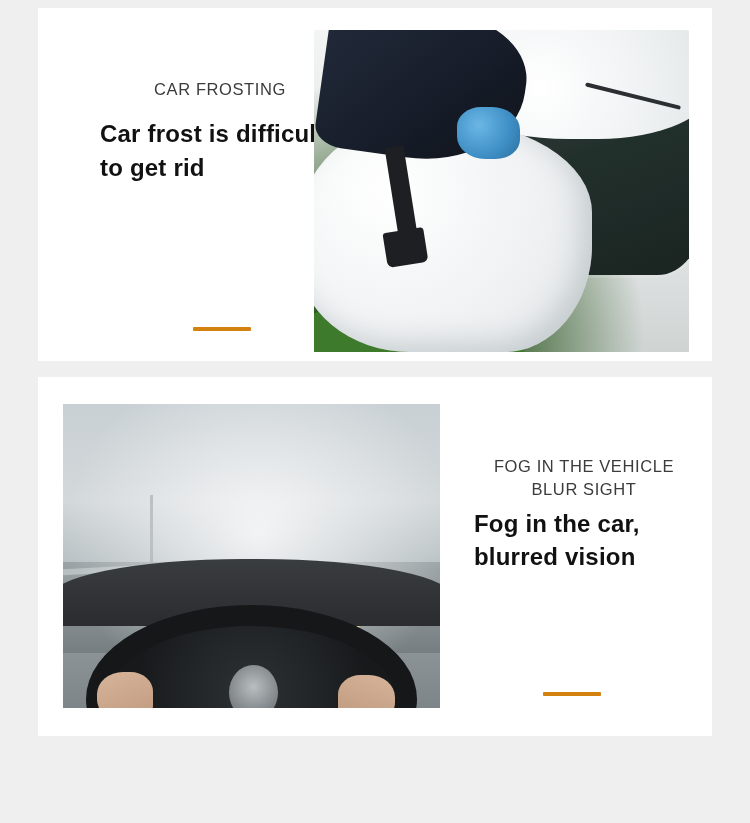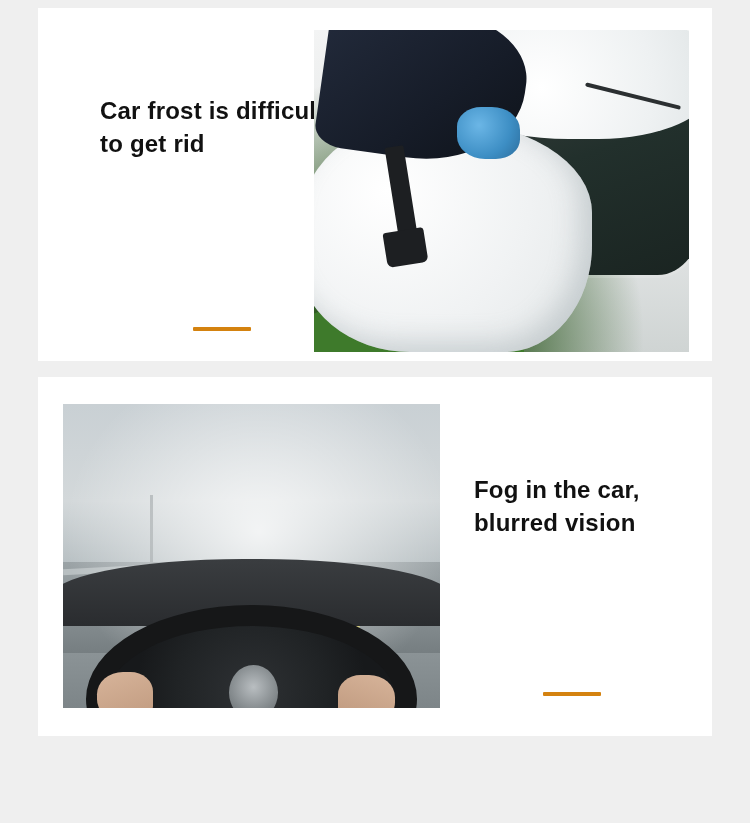--- a/index.html
+++ b/index.html
@@ -335,32 +335,33 @@
     left: 436px;
     top: 78px;
     width: 220px;
   }
   .p2-rule-wrap {
     position: absolute;
     left: 505px;
     top: 281px;
   }
   .p2-headline {
-    margin-top: 18px;
+    margin-top: 5px;
   }
 </style>
 </head>
 <body>
 
 <div class="page">
 
   <div class="panel panel-one">
 
     <div class="p1-text">
       <div class="kicker">
+        <div>CAR FROSTING</div>
       </div>
       <div class="headline">Car frost is difficult to get rid</div>
     </div>
 
     <div class="p1-rule-wrap">
       <div class="rule"></div>
     </div>
 
     <div class="photo p1-photo">
       <div class="snow-scene">
@@ -393,20 +394,22 @@
         <div class="dash"></div>
         <div class="wheel"></div>
         <div class="wheel-hub"></div>
         <div class="hand-left"></div>
         <div class="hand-right"></div>
       </div>
     </div>
 
     <div class="p2-text">
       <div class="kicker">
+        <div>FOG IN THE VEHICLE</div>
+        <div>BLUR SIGHT</div>
       </div>
       <div class="headline p2-headline">Fog in the car, blurred vision</div>
     </div>
 
     <div class="p2-rule-wrap">
       <div class="rule"></div>
     </div>
 
   </div>
 

